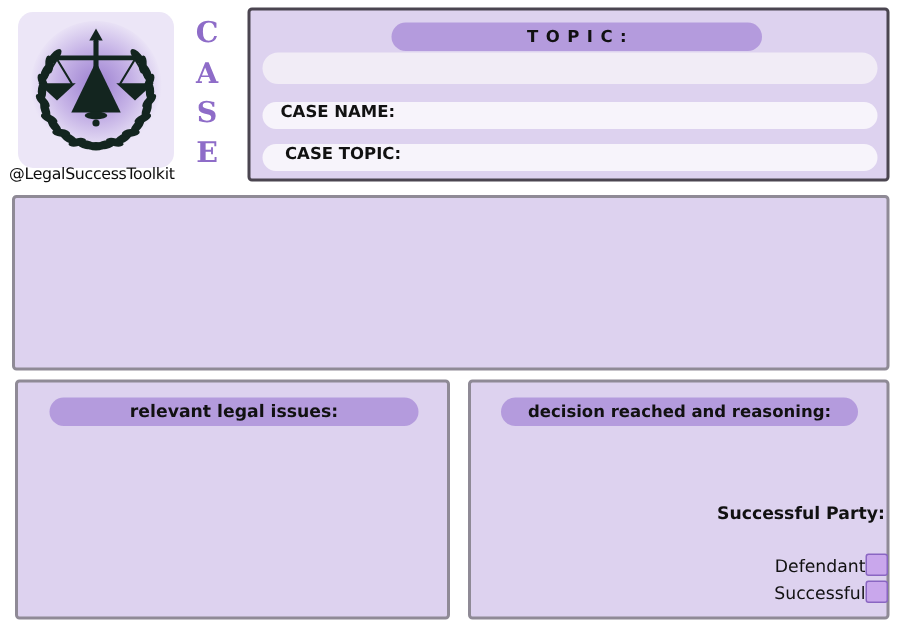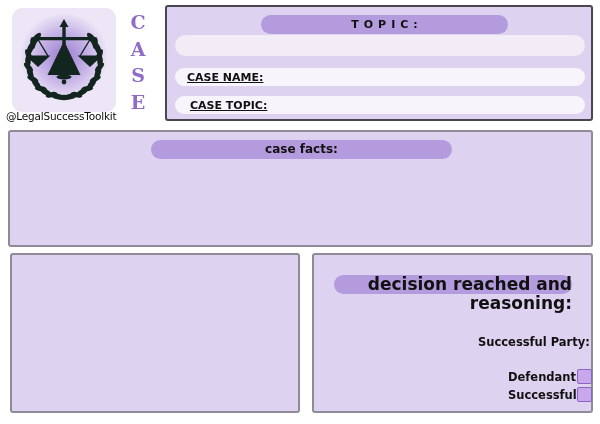--- a/index.html
+++ b/index.html
@@ -27,36 +27,36 @@
   .issues-panel{left:10px;top:253px;width:290px;height:160px;border:2px solid #8f8a96;}
   .decision-panel{left:312px;top:253px;width:281px;height:160px;border:2px solid #8f8a96;}
   
   .pill{
     position:absolute;background:#b49bdd;border-radius:10px;height:19px;
     text-align:center;font-weight:bold;font-size:11.5px;line-height:19px;color:#111;
   }
   .topic-pill{left:94px;top:8px;width:247px;letter-spacing:5px;padding-left:5px;box-sizing:border-box;font-size:11px;}
   .facts-pill{left:141px;top:8px;width:301px;font-size:12px;}
   .issues-pill{left:21px;top:10px;width:246px;font-size:11.5px;}
-  .decision-pill{left:20px;top:20px;width:238px;font-size:17px;text-align:right;}
+  .decision-pill{left:20px;top:10px;width:238px;font-size:11px;}
   
   .field{
     position:absolute;background:#f7f4fb;border-radius:10px;height:18px;
-    display:flex;align-items:center;font-size:11px;font-weight:bold;text-decoration:underline;
+    display:flex;align-items:flex-start;font-size:11px;font-weight:bold;
   }
   .topic-input{left:8px;top:28px;width:410px;height:21px;border-radius:11px;background:#f1ecf6;}
   .name-field{left:8px;top:61px;width:410px;padding-left:12px;box-sizing:border-box;}
   .date-field{left:8px;top:89px;width:410px;padding-left:15px;box-sizing:border-box;}
   .field-value{flex:1;min-height:12px;}
   
   .writing-area{position:absolute;left:8px;right:8px;top:34px;bottom:8px;}
   
   .party-block{position:absolute;left:164px;bottom:9px;width:114px;}
   .party-title{font-size:11.5px;font-weight:bold;white-space:nowrap;margin-bottom:20px;}
-  .party-row{display:flex;justify-content:space-between;align-items:center;margin-top:3px;font-size:11.5px;font-weight:bold;margin-left:30px;}
+  .party-row{display:flex;justify-content:flex-end;align-items:center;margin-top:3px;font-size:11.5px;font-weight:normal;margin-left:30px;}
   .checkbox{
     width:13px;height:13px;background:#c9a7ec;border:1.5px solid #8a66c2;
     border-radius:2px;display:inline-block;
   }
 </style>
 </head>
 <body>
 
 <div class="logo-wrap">
   <svg width="104" height="104" viewBox="0 0 104 104">
@@ -131,25 +131,25 @@
     <span>CASE NAME:</span>
     <span class="field-value"></span>
   </div>
   <div class="field date-field">
     <span>CASE TOPIC:</span>
     <span class="field-value"></span>
   </div>
 </section>
 
 <section class="panel facts-panel">
-  <div class="pill facts-pill">case facts:</div>
   <div class="writing-area"></div>
 </section>
 
 <section class="panel issues-panel">
+  <div class="pill issues-pill">relevant legal issues:</div>
   <div class="writing-area"></div>
 </section>
 
 <section class="panel decision-panel">
   <div class="pill decision-pill">decision reached and reasoning:</div>
   <div class="writing-area"></div>
   <div class="party-block">
     <div class="party-title">Successful Party:</div>
     <div class="party-row">
       <span>Defendant</span>

